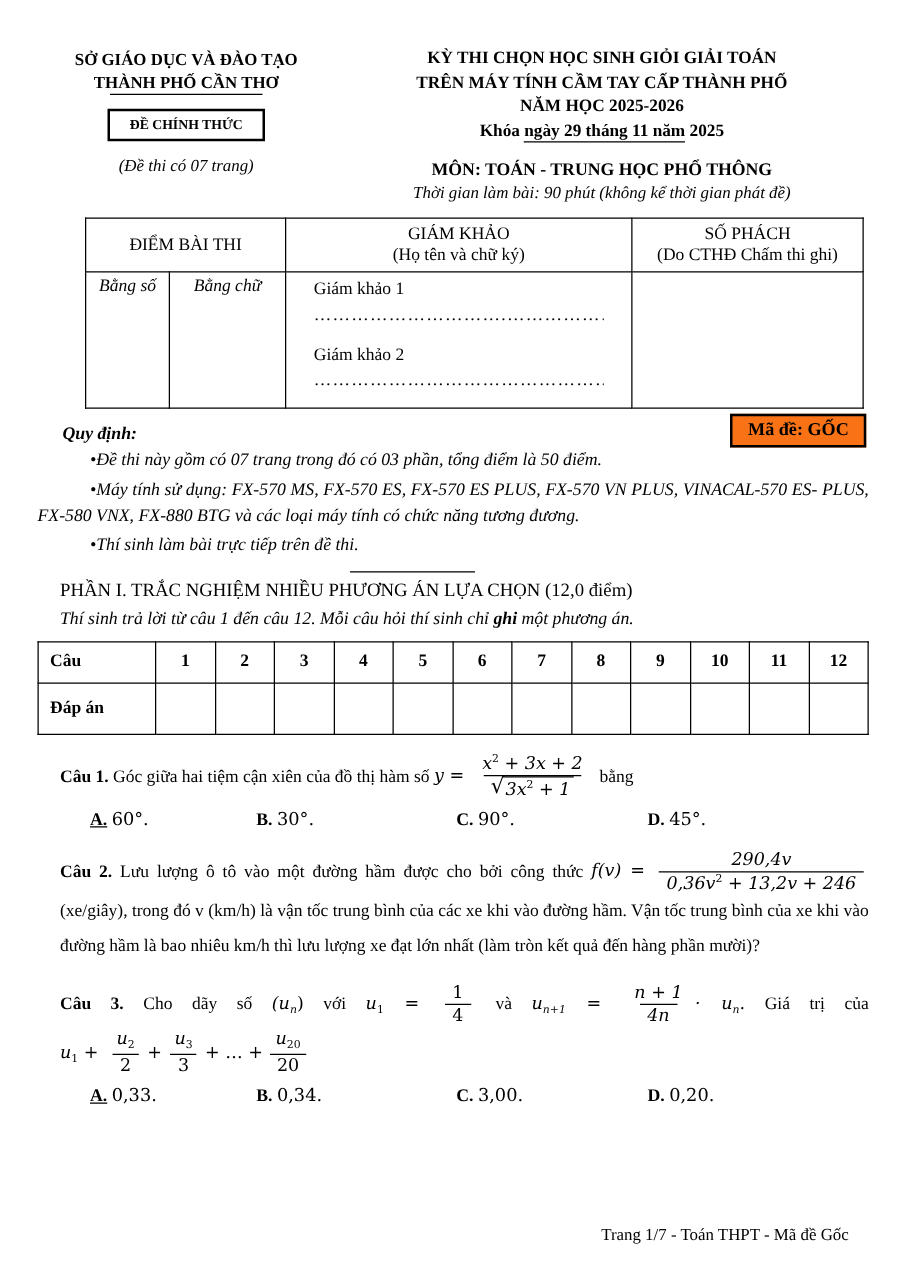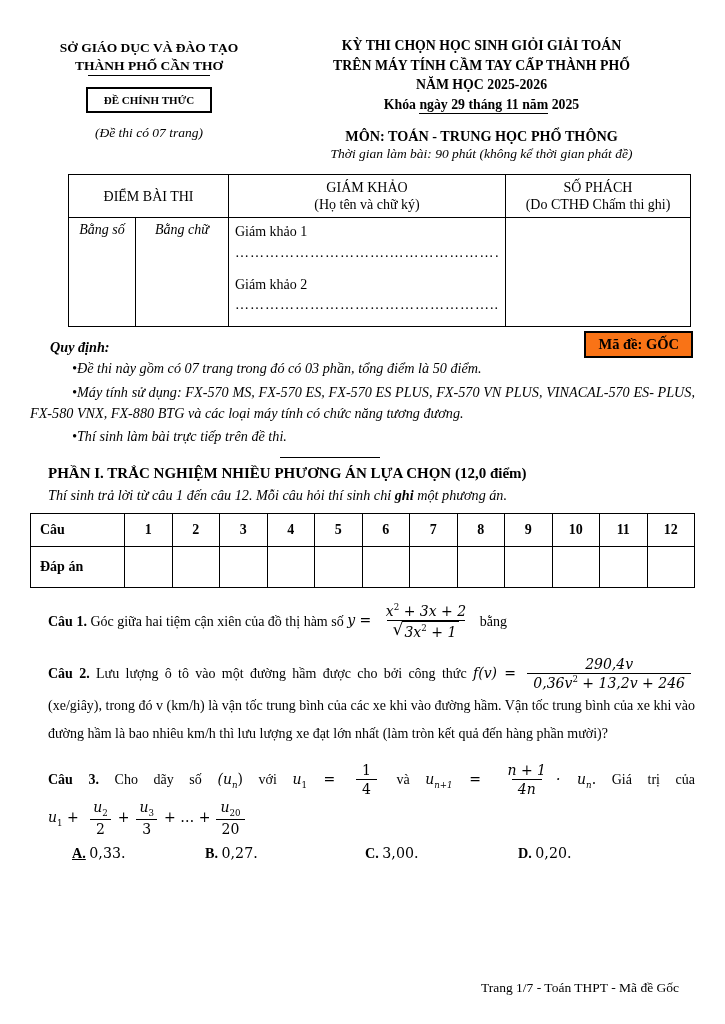--- a/index.html
+++ b/index.html
@@ -25,35 +25,35 @@
   .subject { font-weight:bold; font-size:14.2px; margin-top:14px; }
   .duration { font-style:italic; font-size:13.5px; margin-top:1px; }
 
   
   table { border-collapse:collapse;border-radius:17px; }
   .grading-table { margin:12px 0 0 38px; width:622px; table-layout:fixed; font-size:14px; }
   .grading-table td { border:1px solid #000; }
   .grading-table .hd { text-align:center; vertical-align:middle; height:38px; line-height:1.25; padding:2px 2px; }
   .grading-table .body-row td { height:100px; vertical-align:top; }
   .grading-table .cell-label { text-align:center; padding-top:4px;font-style:italic; }
-  .examiner-cell { padding:4px 6px; line-height:1.45; }
+  .examiner-cell { padding:4px 22px; line-height:1.45; }
   .dots { white-space:nowrap; overflow:hidden; letter-spacing:1px; }
   .ex-gap { height:12px; }
 
   
   .regs { margin-top:12px; position:relative; font-size:14.2px; }
   .exam-code-box { position:absolute; right:2px; top:-8px; border:2px solid #000; font-weight:bold; font-size:14.5px; padding:3px 12px; background:#f97316; }
   .regs-title { font-weight:bold; font-style:italic; margin-left:20px; }
   .reg { font-style:italic; margin:2px 0 0 0; text-indent:42px; line-height:1.5; text-align:justify; }
   .reg::before { content:"\2022 "; }
 
   .sep-line { width:100px; border-top:1.3px solid #000; margin:9px 0 0 250px; }
 
   
-  .part1-heading { font-weight:bold; font-size:15px; margin:7px 0 0 18px; }
+  .part1-heading { font-weight:normal; font-size:15px; margin:7px 0 0 18px; }
   .part1-instruction { font-style:italic; font-size:14.2px; margin:5px 0 0 18px; }
   .part1-instruction b { font-weight:bold; }
 
   .answer-table { width:665px; margin-top:9px; table-layout:fixed; font-size:14px; }
   .answer-table td { border:1px solid #000; }
   .answer-table .lab { font-weight:bold; padding-left:9px; }
   .answer-table .num { font-weight:bold; text-align:center; }
   .answer-table .r1 td { height:30px;margin-left:12px; }
   .answer-table .r2 td { height:38px; }
 
@@ -203,20 +203,26 @@
   <div class="question">
     <p class="q-para">
       <b class="q-label">Câu 1.</b><span> Góc giữa hai tiệm cận xiên của đồ thị hàm số </span><span class="math"><span class="mvar">y = </span><span class="frac">
             <span class="fnum"><span class="mvar">x</span><sup>2</sup><span class="mvar"> + 3x + 2</span></span>
             <span class="fden"><span class="sqrt">
                 <span class="rad-sign">√</span>
                 <span class="rad-body"><span class="mvar">3x</span><sup>2</sup><span class="mvar"> + 1</span></span>
               </span></span>
           </span></span><span> bằng</span>
     </p>
+    <div class="options">
+      <span><b class="opt-label correct">A.</b> <span class="opt-value">60°.</span></span>
+      <span><b class="opt-label">B.</b> <span class="opt-value">30°.</span></span>
+      <span><b class="opt-label">C.</b> <span class="opt-value">90°.</span></span>
+      <span><b class="opt-label">D.</b> <span class="opt-value">45°.</span></span>
+    </div>
   </div>
 
   <div class="question">
     <p class="q-para">
       <b class="q-label">Câu 2.</b><span> Lưu lượng ô tô vào một đường hầm được cho bởi công thức </span><span class="math"><span class="mvar">f(v) = </span><span class="frac">
             <span class="fnum"><span class="mvar">290,4v</span></span>
             <span class="fden"><span class="mvar">0,36v</span><sup>2</sup><span class="mvar"> + 13,2v + 246</span></span>
           </span></span><span> (xe/giây), trong đó v (km/h) là vận tốc trung bình của các xe khi vào đường hầm. Vận tốc trung bình của xe khi vào đường hầm là bao nhiêu km/h thì lưu lượng xe đạt lớn nhất (làm tròn kết quả đến hàng phần mười)?</span>
     </p>
   </div>
@@ -235,21 +241,21 @@
           </span><span>+</span><span class="frac">
             <span class="fnum"><span class="mvar">u</span><sub>3</sub></span>
             <span class="fden">3</span>
           </span><span>+ … +</span><span class="frac">
             <span class="fnum"><span class="mvar">u</span><sub>20</sub></span>
             <span class="fden">20</span>
           </span></span>
     </p>
     <div class="options">
       <span><b class="opt-label correct">A.</b> <span class="opt-value">0,33.</span></span>
-      <span><b class="opt-label">B.</b> <span class="opt-value">0,27.</span></span>
+      <span><b class="opt-label">B.</b> <span class="opt-value">0,34.</span></span>
       <span><b class="opt-label">C.</b> <span class="opt-value">3,00.</span></span>
       <span><b class="opt-label">D.</b> <span class="opt-value">0,20.</span></span>
     </div>
   </div>
 
   <div class="footer">Trang 1/7 - Toán THPT - Mã đề Gốc</div>
 
 </div>
 
 </body></html>

